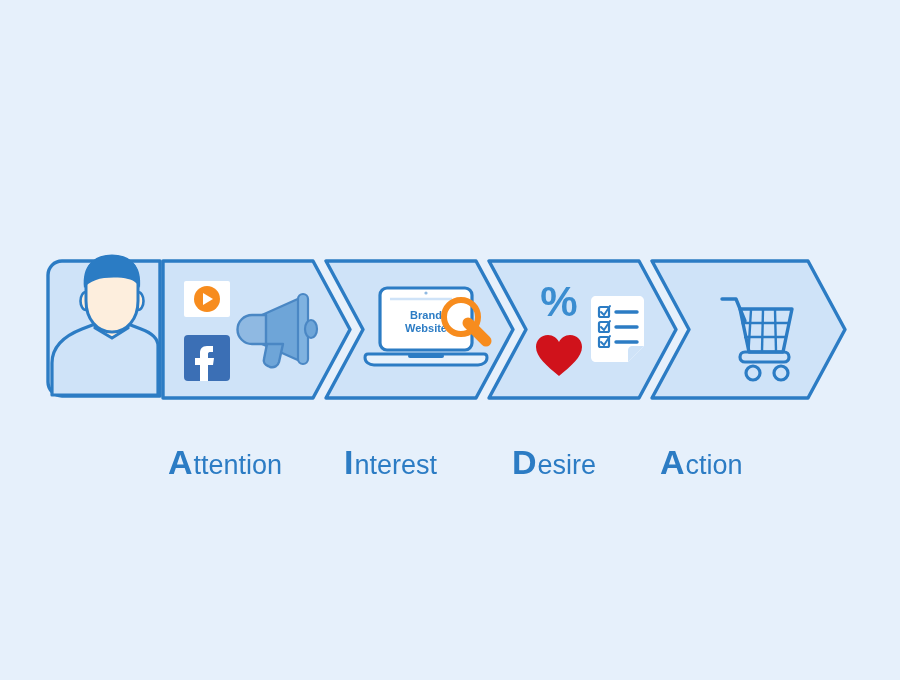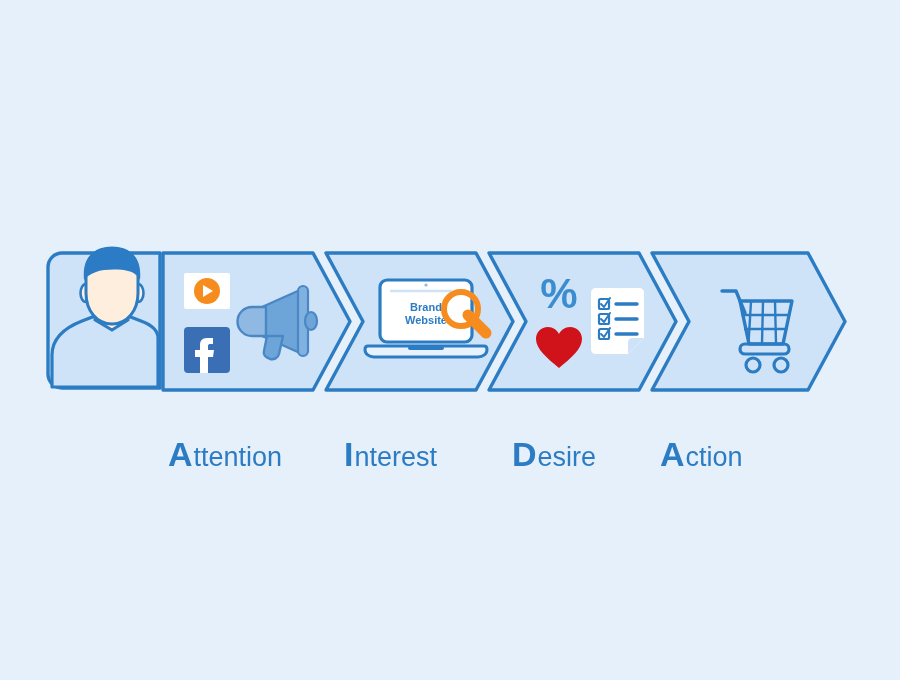--- a/index.html
+++ b/index.html
@@ -3,21 +3,21 @@
 <meta charset="utf-8">
 <style>
   html,body{margin:0;padding:0;}
   body{
     width:900px;height:680px;
     background:#e6f0fb;
     font-family:"Liberation Sans", sans-serif;
     overflow:hidden;
     position:relative;
   }
-  #stage{position:absolute;left:0;top:8px;width:900px;height:616px;}
+  #stage{position:absolute;left:0;top:16px;width:900px;height:616px;}
   svg.canvas{position:absolute;left:0;top:0;width:900px;height:680px;display:block;}
 
   .lbl-big{font-family:"Liberation Sans",sans-serif;font-weight:bold;font-size:34px;fill:#2c7cc4;}
   .lbl-rest{font-family:"Liberation Sans",sans-serif;font-weight:normal;font-size:27px;fill:#2c7cc4;}
   .brandtxt{font-family:"Liberation Sans",sans-serif;font-size:11px;font-weight:bold;fill:#2c7cc4;}
   .pct{font-family:"Liberation Sans",sans-serif;font-weight:bold;font-size:42px;fill:#3b8dd0;}
 </style>
 </head>
 <body>
 

